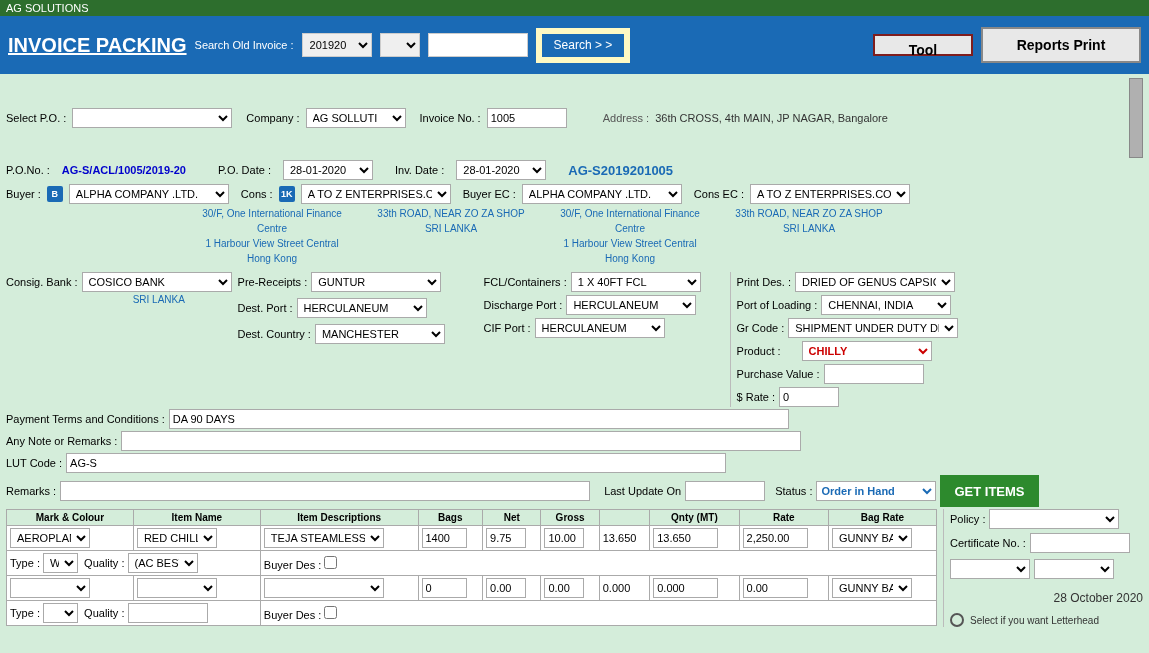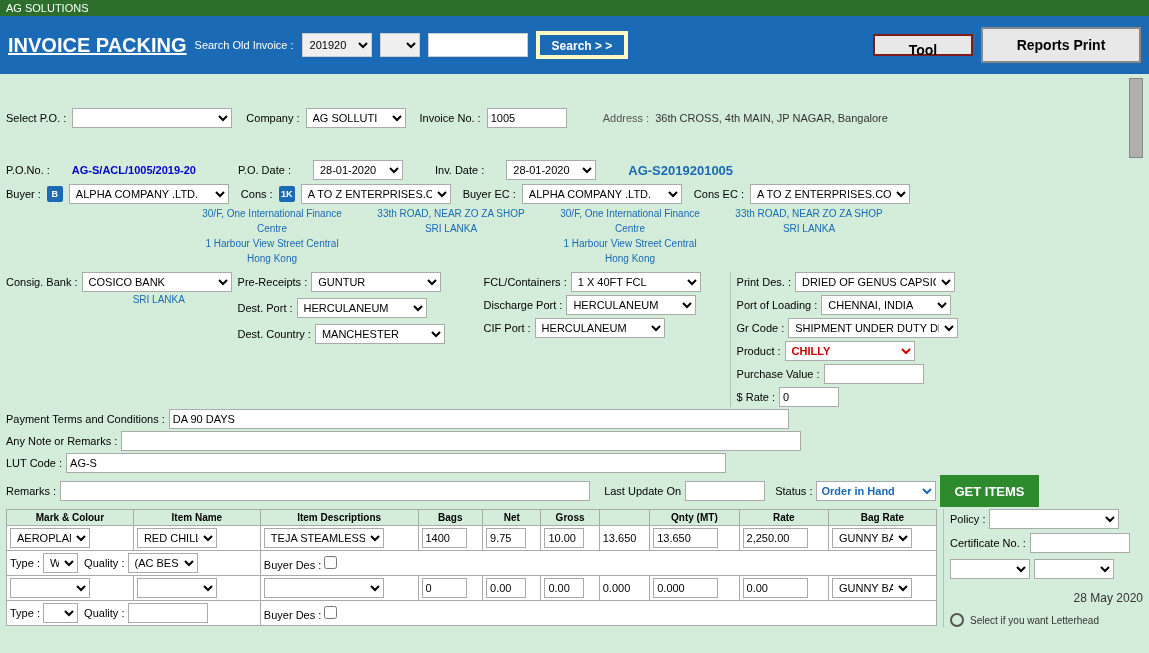--- a/index.html
+++ b/index.html
@@ -4,21 +4,21 @@
   <style>
     * { box-sizing: border-box; margin: 0; padding: 0; font-family: Arial, sans-serif; font-size: 11px; }
     body { background: #d4edda; width: 1149px; min-height: 653px; overflow: hidden; }
     
     .top-bar { background: #2d6e2d; color: white; padding: 2px 6px; font-size: 10px; }
     
     .header { background: #1a6ab5; display: flex; align-items: center; padding: 4px 8px; gap: 8px; height: 58px; }
     .header-title { color: white; font-size: 20px; font-weight: bold; text-decoration: underline; min-width: 170px; }
     .search-old-label { color: white; font-size: 11px; white-space: nowrap; }
     .header-select, .header-input { height: 24px; border: 1px solid #ccc; padding: 1px 3px; font-size: 11px; }
-    .search-btn { background: #1a6ab5; color: white; border: 4px solid #fef9c3; padding: 4px 12px; font-weight: bold; cursor: pointer; font-size: 12px; height: 28px; }
+    .search-btn { background: #1a6ab5; color: white; border: 6px solid #fef9c3; padding: 4px 12px; font-weight: normal; cursor: pointer; font-size: 12px; height: 35px; }
     .tool-btn { background: #e8e8e8; border: 2px solid #7f1d1d; padding: 6px 20px; font-size: 14px; font-weight: bold; cursor: pointer; height: 22px; min-width: 100px; }
     .reports-btn { background: #e8e8e8; border: 2px solid #888; padding: 6px 20px; font-size: 14px; font-weight: bold; cursor: pointer; height: 36px; min-width: 160px; }
     
     .content { background: #d4edda; padding: 4px 6px; }
     .form-label { color: #000; white-space: nowrap; font-size: 11px; }
     .form-input { height: 20px; border: 1px solid #aaa; background: white; padding: 1px 3px; font-size: 11px; }
     .form-select { height: 20px; border: 1px solid #aaa; background: white; padding: 1px 2px; font-size: 11px; }
     
     .blue-link { color: #0000cc; font-weight: bold; font-size: 11px; }
     
@@ -72,21 +72,21 @@
 
     <span class="form-label" style="margin-left:8px;">Invoice No. :</span>
     <input class="form-input" type="text" style="width: 80px;" value="1005">
 
     <span class="form-label" style="margin-left:30px; color:#555;">Address :</span>
     <span class="form-label" style="color:#333;">36th CROSS, 4th MAIN, JP NAGAR, Bangalore</span>
     <div style="flex:1;"></div>
     <div style="width:14px; height:80px; background:#b0b0b0; border:1px solid #888;"></div>
   </div>
 
-  <div style="display:flex; align-items:center; gap:22px; margin-bottom:4px;">
+  <div style="display:flex; align-items:center; gap:12px; margin-bottom:4px;">
     <span class="form-label">P.O.No. :</span>
     <span class="blue-link">AG-S/ACL/1005/2019-20</span>
 
     <span class="form-label" style="margin-left:20px;">P.O. Date :</span>
     <select class="form-select" style="width:90px;"><option>28-01-2020</option></select>
 
     <span class="form-label" style="margin-left:10px;">Inv. Date :</span>
     <select class="form-select" style="width:90px;"><option>28-01-2020</option></select>
 
     <span style="color:#1a6ab5; font-weight:bold; font-size:13px; margin-left:10px;">AG-S2019201005</span>
@@ -165,21 +165,21 @@
         <select class="form-select" style="width:160px;"><option>DRIED OF GENUS CAPSICUM</option></select>
       </div>
       <div style="display:flex; align-items:center; gap:4px;">
         <span class="form-label">Port of Loading :</span>
         <select class="form-select" style="width:130px;"><option>CHENNAI, INDIA</option></select>
       </div>
       <div style="display:flex; align-items:center; gap:4px;">
         <span class="form-label">Gr Code :</span>
         <select class="form-select" style="width:170px;"><option>SHIPMENT UNDER DUTY DRAW</option></select>
       </div>
-      <div style="display:flex; align-items:center; gap:4px;">
+      <div style="display:flex; align-items:center; gap:21px;">
         <span class="form-label">Product :</span>
         <select class="form-select" style="width:130px; color:#cc0000; font-weight:bold;"><option>CHILLY</option></select>
       </div>
       <div style="display:flex; align-items:center; gap:4px;">
         <span class="form-label">Purchase Value :</span>
         <input class="form-input" type="text" style="width: 100px;">
       </div>
       <div style="display:flex; align-items:center; gap:4px;">
         <span class="form-label">$ Rate :</span>
         <input class="form-input" type="text" style="width: 60px;" value="0">
@@ -315,21 +315,21 @@
       <div style="display:flex; align-items:center; gap:4px;">
         <span class="form-label">Certificate No. :</span>
         <input class="form-input" type="text" style="width: 100px;">
       </div>
       <div style="display:flex; align-items:center; gap:4px; margin-top:2px;">
         <select class="form-select" style="width:80px;"></select>
         <select class="form-select" style="width:80px;"></select>
       </div>
 
       <div style="text-align:right; margin-top:8px;">
-        <span class="form-label" style="font-size:12px; color:#333;">28 May 2020</span>
+        <span class="form-label" style="font-size:12px; color:#333;">28 October 2020</span>
       </div>
 
       <div class="letterhead-row" style="margin-top:4px;">
         <div class="radio-btn"></div>
         <span class="form-label" style="font-size:10px; color:#333;">Select if you want Letterhead</span>
       </div>
     </div>
   </div>
 
 </div>

